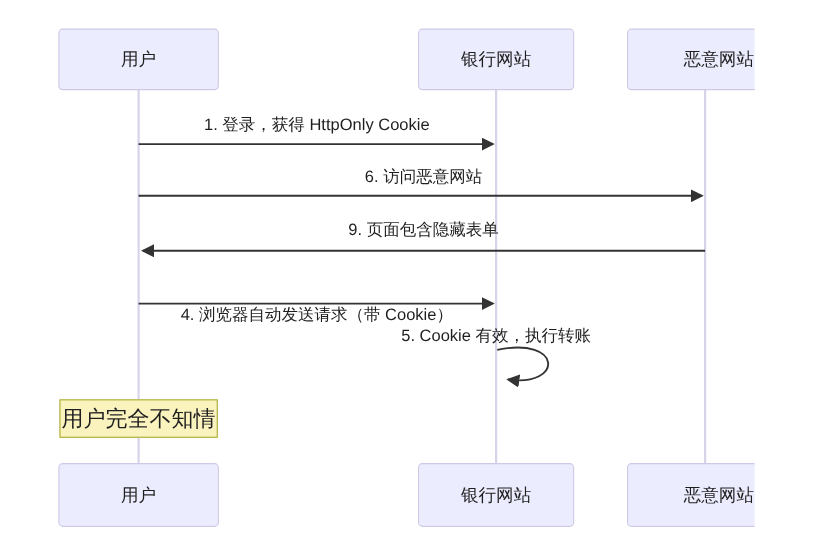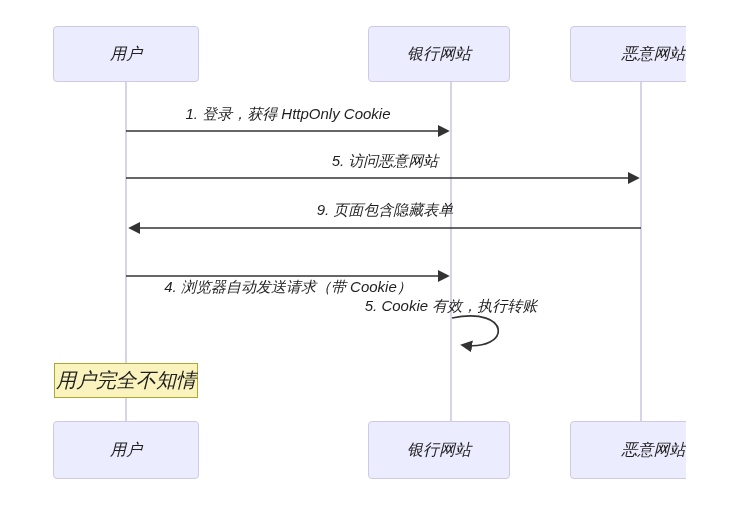--- a/index.html
+++ b/index.html
@@ -7,37 +7,36 @@
     padding: 0;
     background: #ffffff;
     font-family: "Liberation Sans", "DejaVu Sans", sans-serif;
   }
   .canvas {
     position: relative;
     width: 686px;
     height: 506px;
     background: var(--background, #ffffff);
     overflow: hidden;
-    font-style: italic;
   }
   .actor-box {
     position: absolute;
     box-sizing: border-box;
     height: 56px;
     background: var(--actor-fill, #ECECFF);
     border: 1px solid var(--actor-border, #CFC9E6);
     border-radius: 4px;
     display: flex;
     align-items: center;
     justify-content: center;
     font-size: 16px;
     color: var(--text, #1f1f1f);
   }
   .actor-user   { left: 53px;  width: 146px; }
-  .actor-bank   { left: 368px; width: 142px; }
+  .actor-bank   { left: 380px; width: 142px; }
   .actor-evil   { left: 570px; width: 143px; padding-left: 24px; }
   .row-top .actor-box, .actor-box.top { top: 26px; }
   .actor-box.bottom { top: 421px; height: 58px; }
   .lifeline {
     position: absolute;
     top: 81px;
     height: 340px;
     width: 2px;
     background: var(--lifeline, #D8D3E8);
   }
@@ -116,21 +115,21 @@
     <span>用户</span>
   </div>
   <div class="actor-box actor-bank bottom">
     <span>银行网站</span>
   </div>
   <div class="actor-box actor-evil bottom">
     <span>恶意网站</span>
   </div>
 
   <div class="msg-label" style="left:288px; top:104px;">1. 登录，获得 HttpOnly Cookie</div>
-  <div class="msg-label" style="left:385px; top:151px;">5. 访问恶意网站</div>
+  <div class="msg-label" style="left:385px; top:151px;">6. 访问恶意网站</div>
   <div class="msg-label" style="left:385px; top:200px;">9. 页面包含隐藏表单</div>
   <div class="msg-label" style="left:288px; top:249px;margin-top:28px;">4. 浏览器自动发送请求（带 Cookie）</div>
   <div class="msg-label" style="left:451px; top:296px;text-align:right;">5. Cookie 有效，执行转账</div>
 
   <div class="note-box">
     <span>用户完全不知情</span>
   </div>
 
 </div>
 

